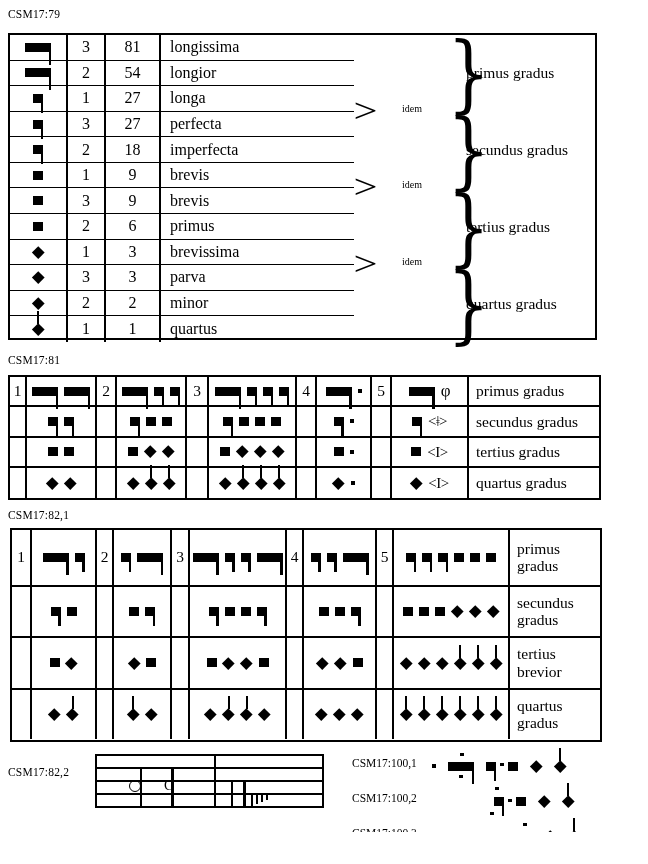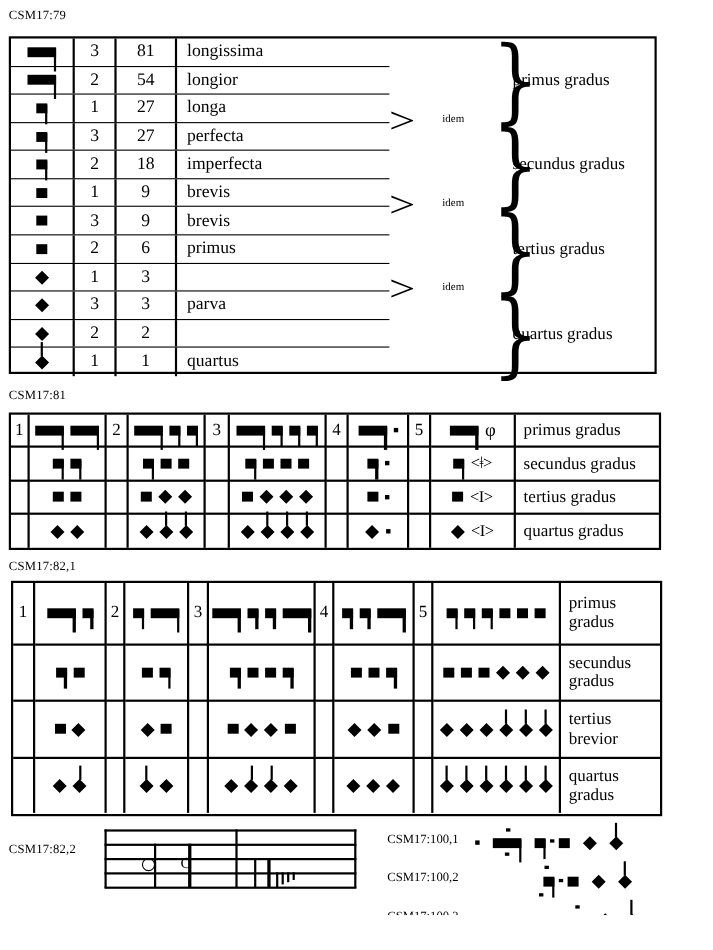--- a/index.html
+++ b/index.html
@@ -176,20 +176,21 @@
         </div>
         <div class="t79row">
           <div class="cells">
             <div class="t79c sym">
               <span class="nt nt-S">
                 <i class="hd"></i>
               </span>
             </div>
             <div class="t79c num1">1</div>
             <div class="t79c num2">3</div>
+            <div class="t79c nm">brevissima</div>
           </div>
         </div>
         <div class="t79row">
           <div class="cells">
             <div class="t79c sym">
               <span class="nt nt-S">
                 <i class="hd"></i>
               </span>
             </div>
             <div class="t79c num1">3</div>
@@ -199,20 +200,21 @@
         </div>
         <div class="t79row">
           <div class="cells">
             <div class="t79c sym">
               <span class="nt nt-S">
                 <i class="hd"></i>
               </span>
             </div>
             <div class="t79c num1">2</div>
             <div class="t79c num2">2</div>
+            <div class="t79c nm">minor</div>
           </div>
         </div>
         <div class="t79row last">
           <div class="cells">
             <div class="t79c sym">
               <span class="nt nt-M">
                 <i class="hd"></i>
                 <i class="stm su"></i>
               </span>
             </div>

